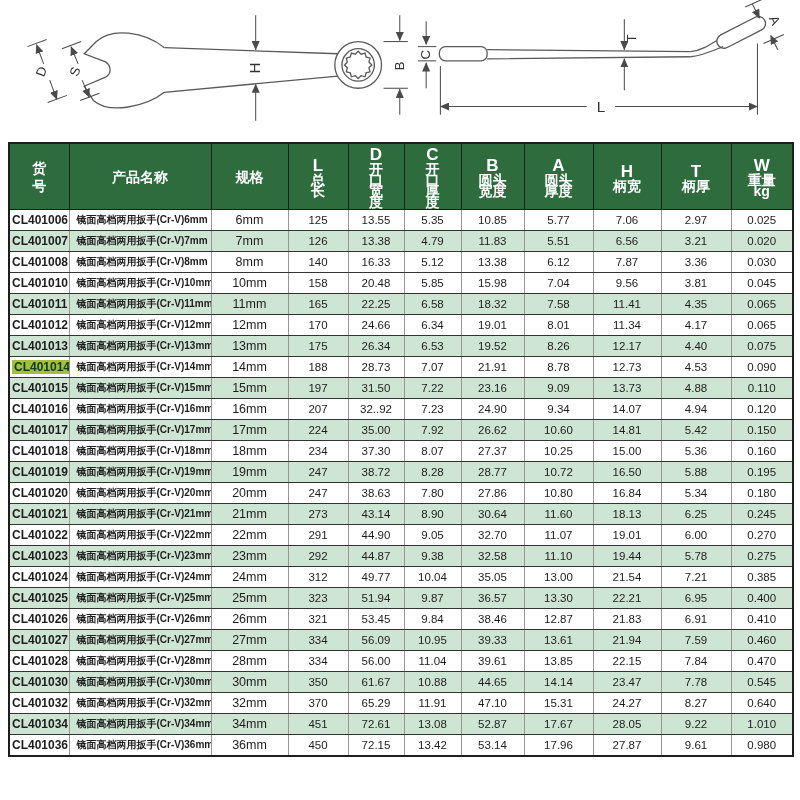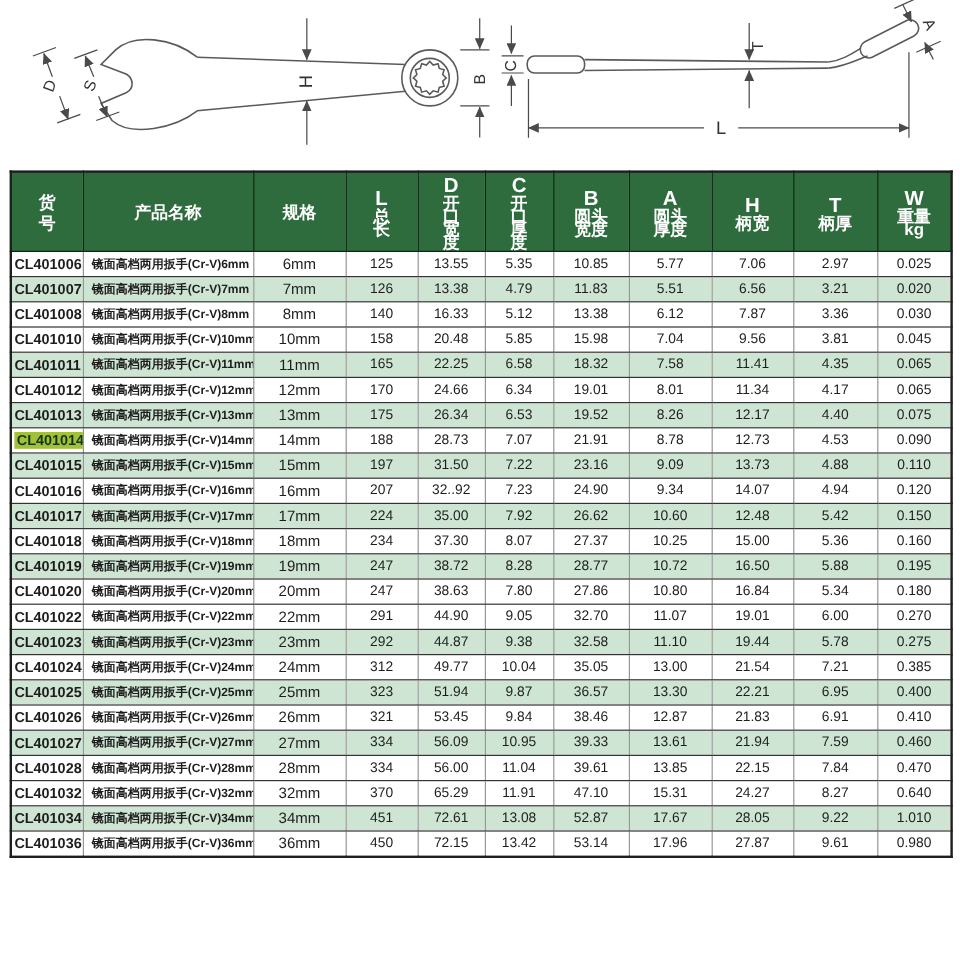--- a/index.html
+++ b/index.html
@@ -318,21 +318,21 @@
       </tr>
       <tr class="alt">
         <td class="code">CL401017</td>
         <td class="pname">镜面高档两用扳手(Cr-V)17mm</td>
         <td class="spec-col">17mm</td>
         <td class="num">224</td>
         <td class="num">35.00</td>
         <td class="num">7.92</td>
         <td class="num">26.62</td>
         <td class="num">10.60</td>
-        <td class="num">12.48</td>
+        <td class="num">14.81</td>
         <td class="num">5.42</td>
         <td class="num">0.150</td>
       </tr>
       <tr>
         <td class="code">CL401018</td>
         <td class="pname">镜面高档两用扳手(Cr-V)18mm</td>
         <td class="spec-col">18mm</td>
         <td class="num">234</td>
         <td class="num">37.30</td>
         <td class="num">8.07</td>
@@ -361,20 +361,33 @@
         <td class="spec-col">20mm</td>
         <td class="num">247</td>
         <td class="num">38.63</td>
         <td class="num">7.80</td>
         <td class="num">27.86</td>
         <td class="num">10.80</td>
         <td class="num">16.84</td>
         <td class="num">5.34</td>
         <td class="num">0.180</td>
       </tr>
+      <tr class="alt">
+        <td class="code">CL401021</td>
+        <td class="pname">镜面高档两用扳手(Cr-V)21mm</td>
+        <td class="spec-col">21mm</td>
+        <td class="num">273</td>
+        <td class="num">43.14</td>
+        <td class="num">8.90</td>
+        <td class="num">30.64</td>
+        <td class="num">11.60</td>
+        <td class="num">18.13</td>
+        <td class="num">6.25</td>
+        <td class="num">0.245</td>
+      </tr>
       <tr>
         <td class="code">CL401022</td>
         <td class="pname">镜面高档两用扳手(Cr-V)22mm</td>
         <td class="spec-col">22mm</td>
         <td class="num">291</td>
         <td class="num">44.90</td>
         <td class="num">9.05</td>
         <td class="num">32.70</td>
         <td class="num">11.07</td>
         <td class="num">19.01</td>
@@ -452,20 +465,33 @@
         <td class="spec-col">28mm</td>
         <td class="num">334</td>
         <td class="num">56.00</td>
         <td class="num">11.04</td>
         <td class="num">39.61</td>
         <td class="num">13.85</td>
         <td class="num">22.15</td>
         <td class="num">7.84</td>
         <td class="num">0.470</td>
       </tr>
+      <tr class="alt">
+        <td class="code">CL401030</td>
+        <td class="pname">镜面高档两用扳手(Cr-V)30mm</td>
+        <td class="spec-col">30mm</td>
+        <td class="num">350</td>
+        <td class="num">61.67</td>
+        <td class="num">10.88</td>
+        <td class="num">44.65</td>
+        <td class="num">14.14</td>
+        <td class="num">23.47</td>
+        <td class="num">7.78</td>
+        <td class="num">0.545</td>
+      </tr>
       <tr>
         <td class="code">CL401032</td>
         <td class="pname">镜面高档两用扳手(Cr-V)32mm</td>
         <td class="spec-col">32mm</td>
         <td class="num">370</td>
         <td class="num">65.29</td>
         <td class="num">11.91</td>
         <td class="num">47.10</td>
         <td class="num">15.31</td>
         <td class="num">24.27</td>

